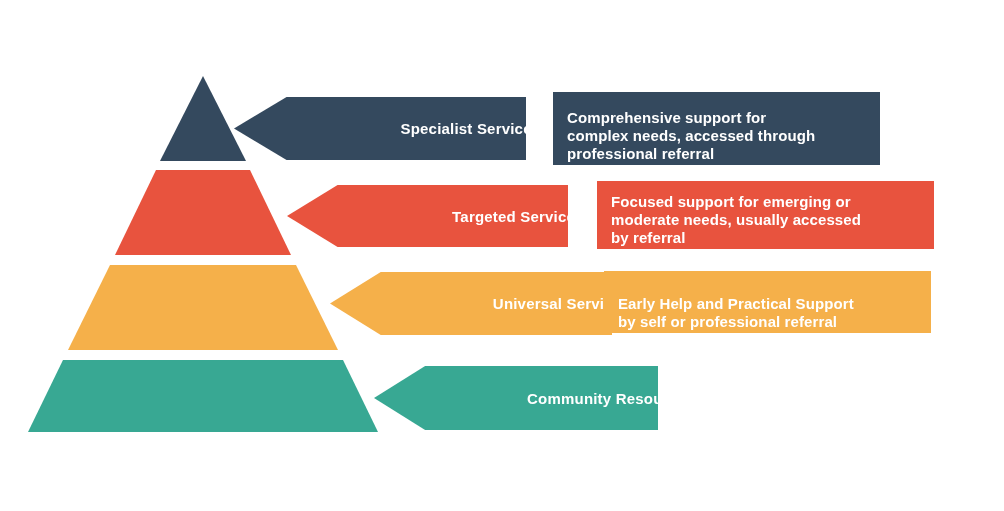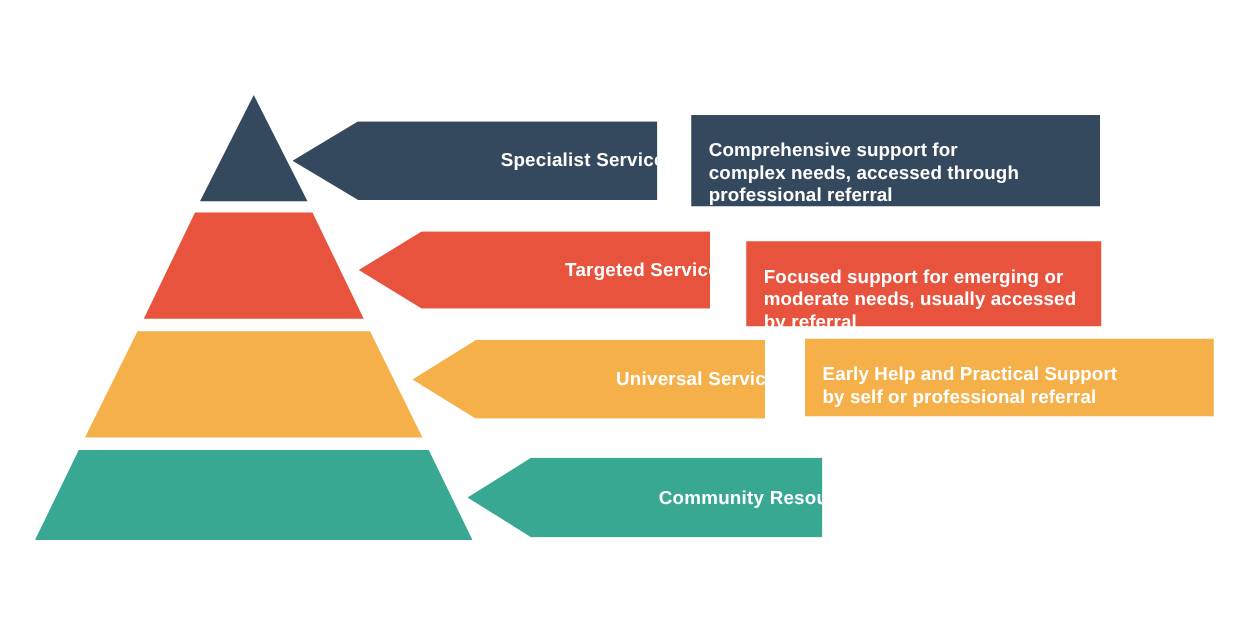--- a/index.html
+++ b/index.html
@@ -40,34 +40,34 @@
   .banner-1 { left: 234px; top: 97px;  width: 292px; height: 63px; }
   .banner-2 { left: 287px; top: 185px; width: 281px; height: 62px; }
   .banner-3 { left: 330px; top: 272px; width: 282px; height: 63px; }
   .banner-4 { left: 374px; top: 366px; width: 284px; height: 64px; }
 
   
   .desc {
     position: absolute;
     box-sizing: border-box;
     display: flex;
-    align-items: flex-start;
-    padding: 20px 14px;
+    align-items: flex-end;
+    padding: 2px 14px;
     color: #ffffff;
   }
   .desc-text {
     font-size: 15px;
     font-weight: 700;
     line-height: 1.2;
     white-space: pre-line;
     letter-spacing: 0.1px;
   }
   .desc-1 { left: 553px; top: 92px;  width: 327px; height: 73px; }
-  .desc-2 { left: 597px; top: 181px; width: 284px; height: 68px; margin-top: 12px; }
-  .desc-3 { left: 644px; top: 271px; width: 327px; height: 62px; }
+  .desc-2 { left: 597px; top: 181px; width: 337px; height: 68px; }
+  .desc-3 { left: 604px; top: 271px; width: 327px; height: 62px; }
   .desc-4 { left: 681px; top: 361px; width: 310px; height: 76px; }
 </style>
 </head>
 <body>
 
 <div class="stage">
 
   <svg class="pyramid" width="420" height="511" viewBox="0 0 420 511" aria-hidden="true">
     <polygon points="203,76 160,161 246,161" fill="#34495E"></polygon>
     <polygon points="156,170 250,170 291,255 115,255" fill="#E8533E"></polygon>

